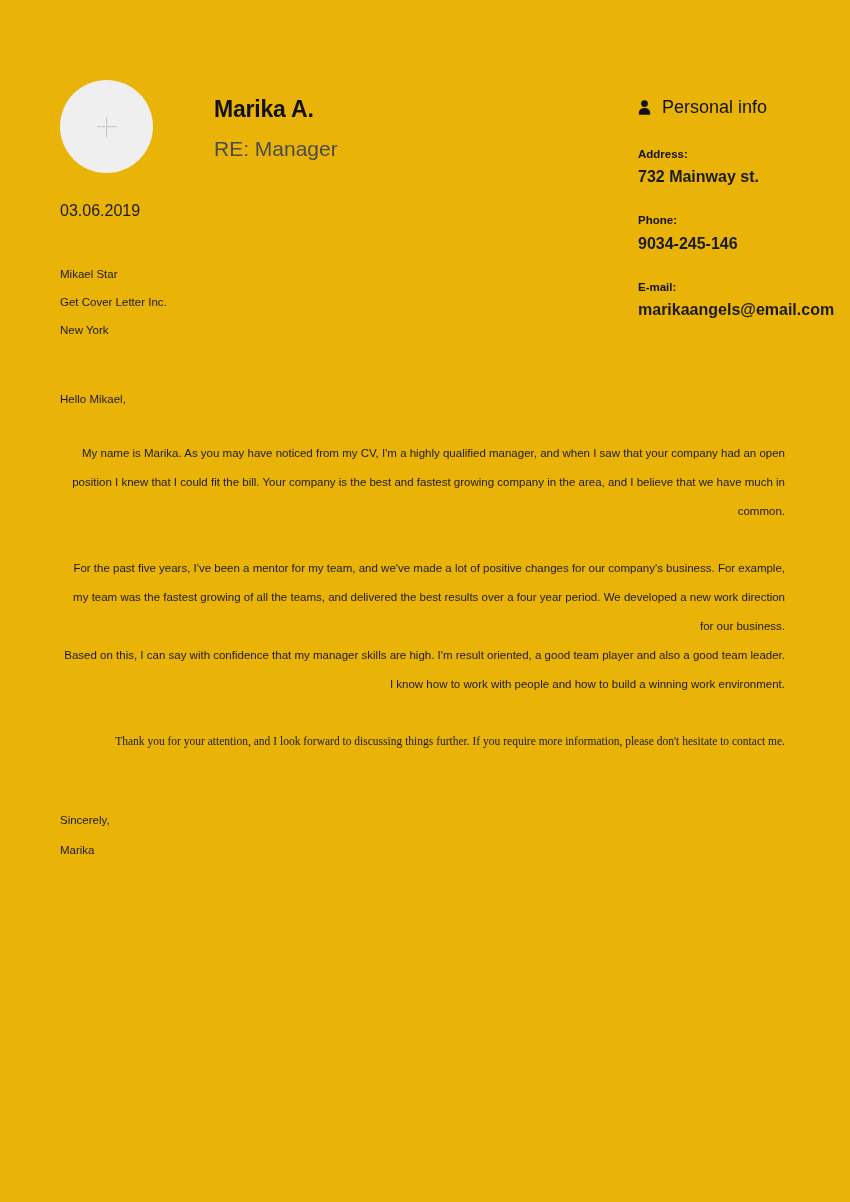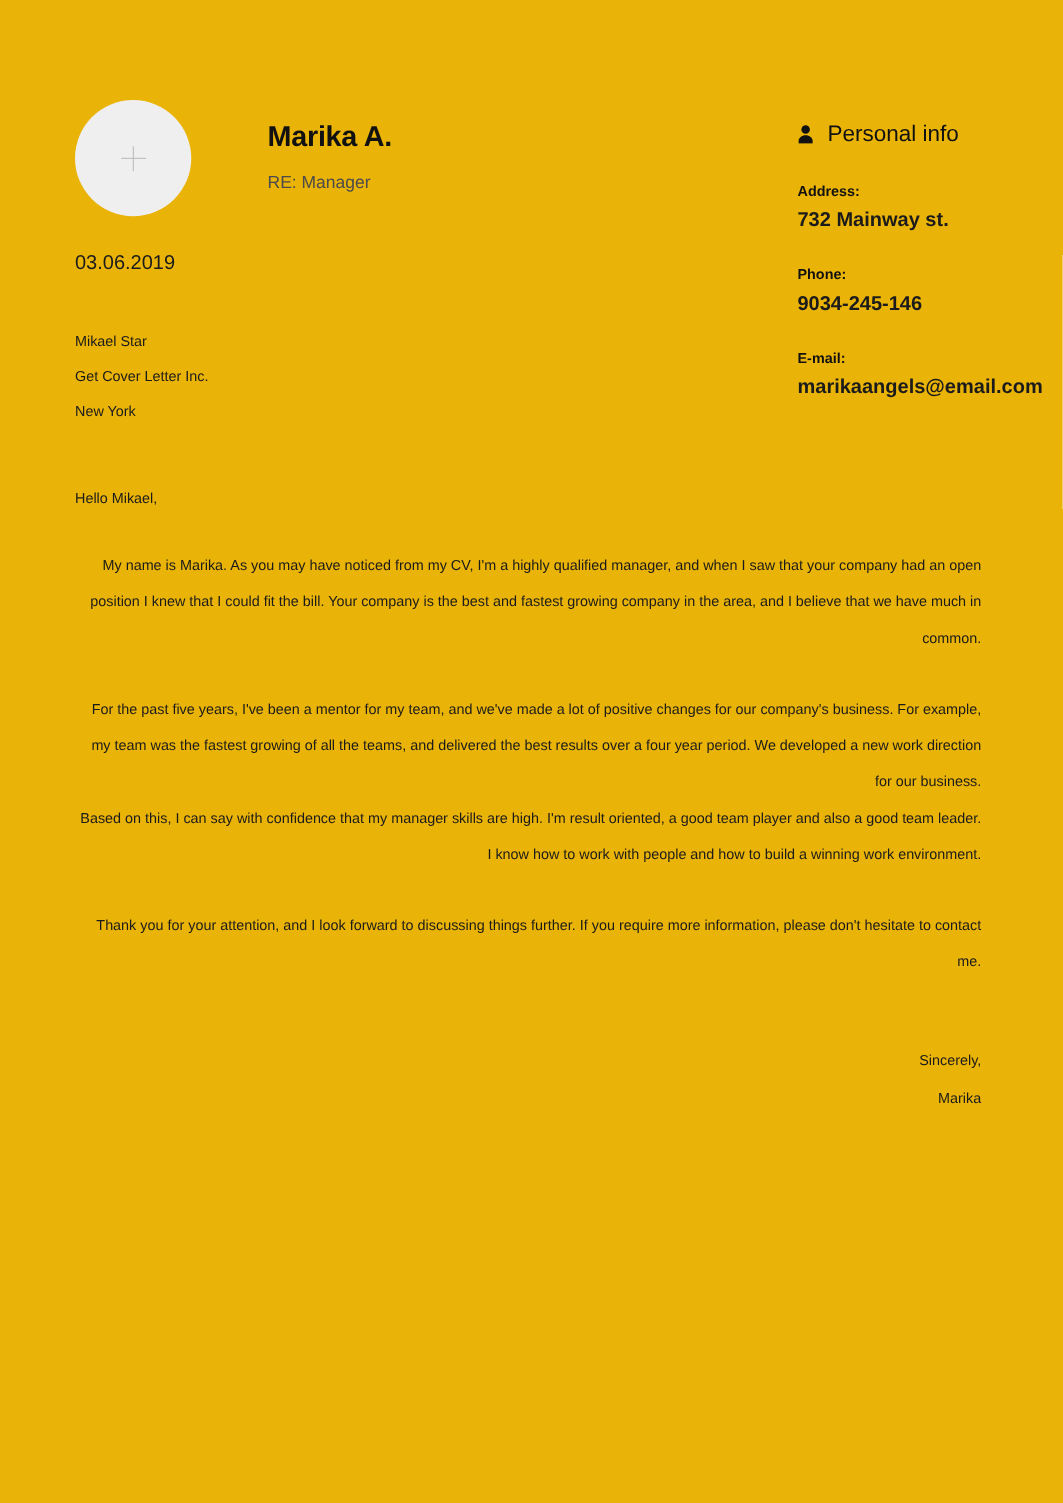--- a/index.html
+++ b/index.html
@@ -78,21 +78,21 @@
   }
   .identity .name {
     font-size: 23px;
     font-weight: bold;
     letter-spacing: -0.2px;
     color: #111111;
     line-height: 1;
   }
   .identity .subject {
     margin-top: 17px;
-    font-size: 14px;
+    font-size: 21px;
     font-weight: normal;
     color: #4b4b4b;
     line-height: 1;
   }
 
   
   .personal-info {
     position: absolute;
     left: 638px;
     top: 98px;
@@ -175,25 +175,25 @@
     color: #1b1b1b;
     line-height: 29px;
     margin: 0 0 28px 0;
     text-align: right;
   }
   .para.tight {
     margin-bottom: 0;
   }
   .para:last-child {
     margin-bottom: 0;
+    font-family: Liberation Serif, serif;
   }
 
   .signature {
     margin-top: 49px;
-    text-align: right;
   }
   .signature-line {
     font-size: 11.5px;
     color: #1b1b1b;
     line-height: 30px;
   }
 </style>
 </head>
 <body>
 

